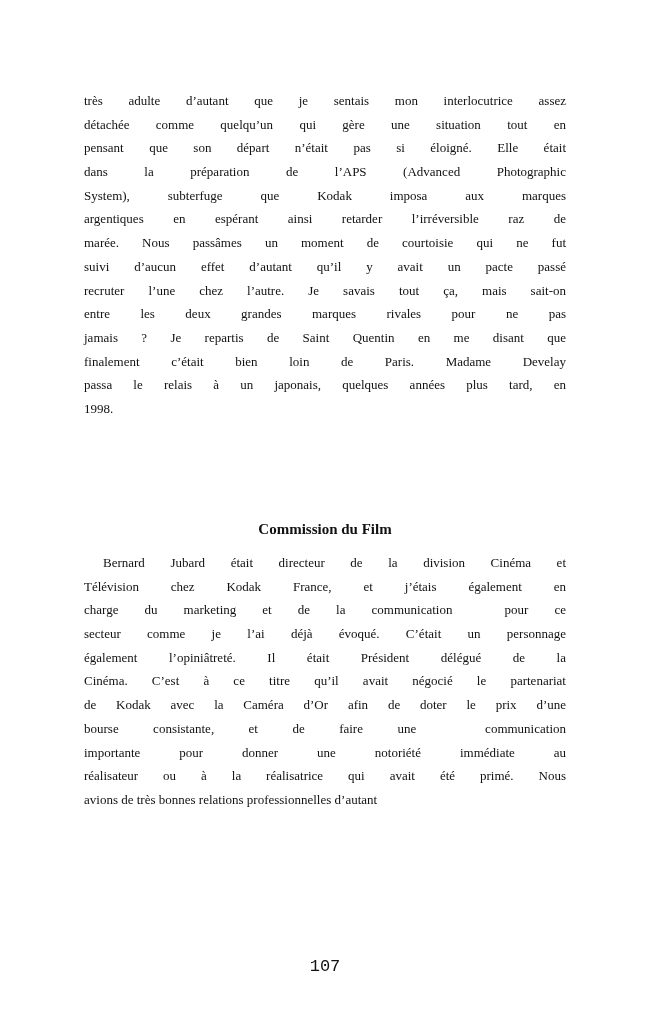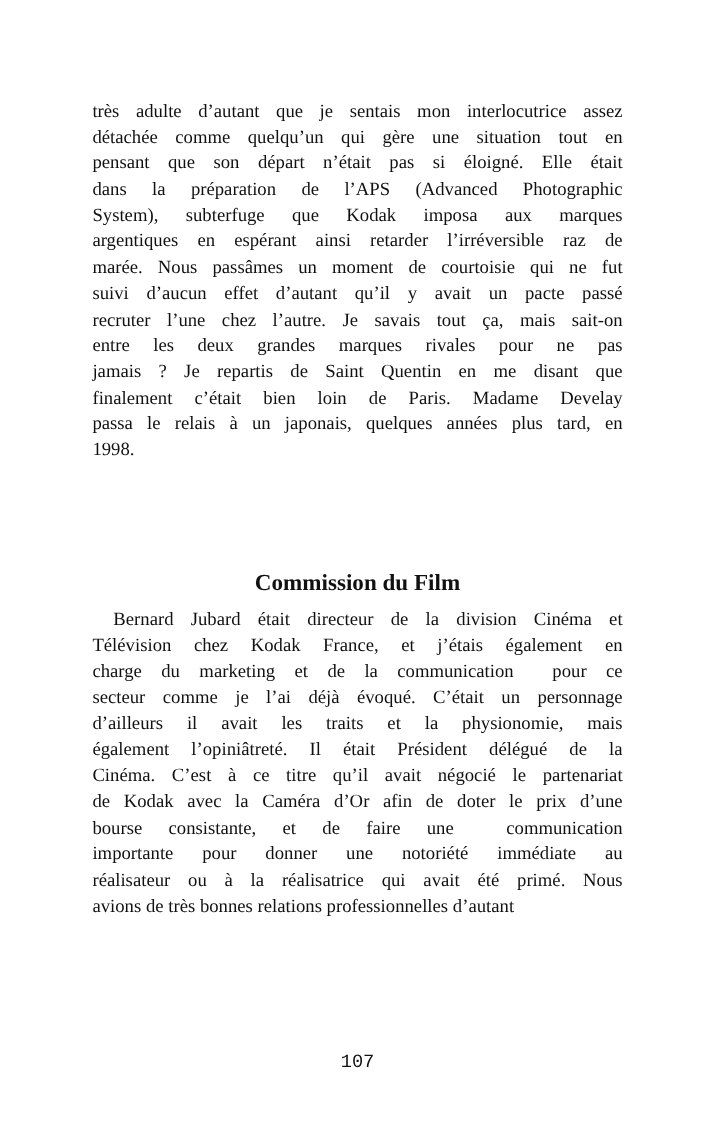--- a/index.html
+++ b/index.html
@@ -17,21 +17,21 @@
   }
   .page {
     position: absolute;
     inset: 0;
     background: #ffffff;
   }
   .para {
     position: absolute;
     left: 84px;
     width: 482px;
-    font-size: 17px;
+    font-size: 13px;
     line-height: 23.7px;
     color: #111111;
   }
   .para .jline {
     text-align: justify;
     text-align-last: justify;
     white-space: pre-wrap;
     height: 23.7px;
     overflow: visible;
   }
@@ -40,21 +40,21 @@
   }
   .para.indent-first .jline:first-child {
     text-indent: 19px;
   }
   .chapter-heading {
     position: absolute;
     left: 84px;
     width: 482px;
     top: 517px;
     text-align: center;
-    font-size: 21px;
+    font-size: 15px;
     line-height: 24px;
     font-weight: bold;
     color: #111111;
   }
   .page-number {
     position: absolute;
     left: 84px;
     width: 482px;
     top: 955px;
     text-align: center;
@@ -86,21 +86,20 @@
       <div class="jline lastline">1998.</div>
     </div>
 
   <div class="chapter-heading">Commission du Film</div>
 
   <div class="para indent-first" style="top: 551px;">
       <div class="jline">Bernard Jubard était directeur de la division Cinéma et</div>
       <div class="jline">Télévision chez Kodak France, et j’étais également en</div>
       <div class="jline">charge du marketing et de la communication  pour ce</div>
       <div class="jline">secteur comme je l’ai déjà évoqué. C’était un personnage</div>
-      <div class="jline">d’ailleurs il avait les traits et la physionomie, mais</div>
       <div class="jline">également l’opiniâtreté. Il était Président délégué de la</div>
       <div class="jline">Cinéma. C’est à ce titre qu’il avait négocié le partenariat</div>
       <div class="jline">de Kodak avec la Caméra d’Or afin de doter le prix d’une</div>
       <div class="jline">bourse consistante, et de faire une  communication</div>
       <div class="jline">importante pour donner une notoriété immédiate au</div>
       <div class="jline">réalisateur ou à la réalisatrice qui avait été primé. Nous</div>
       <div class="jline lastline">avions de très bonnes relations professionnelles d’autant</div>
     </div>
 
   <div class="page-number">107</div>

